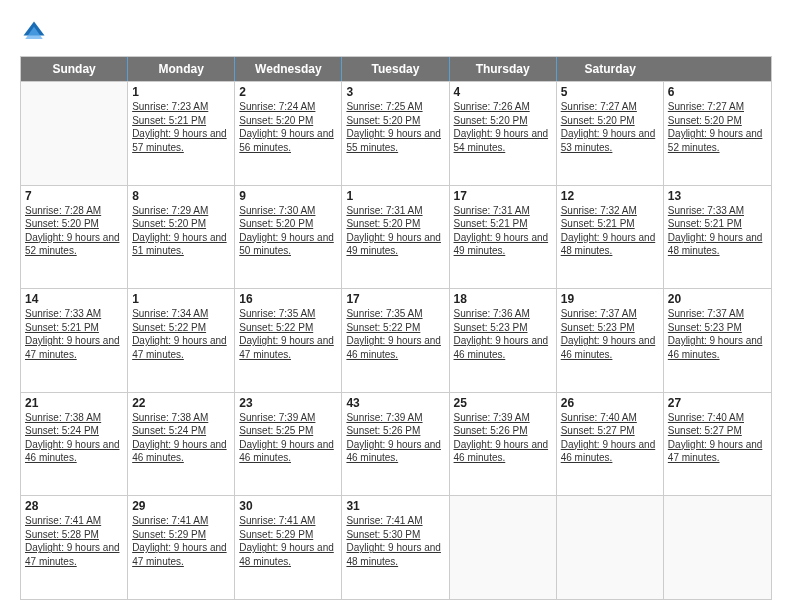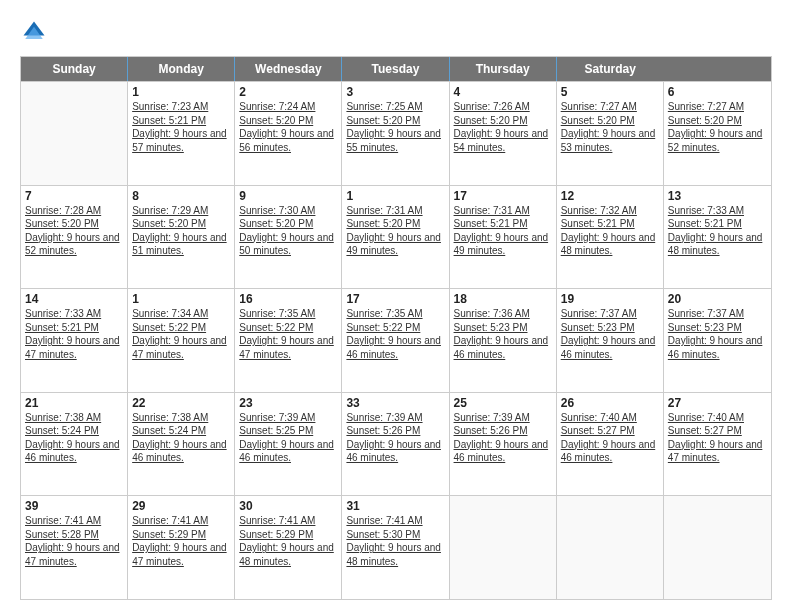--- a/index.html
+++ b/index.html
@@ -232,39 +232,39 @@
           </div>
           <div class="cal-cell">
             <div class="cell-date">22</div>
             <div class="cell-info">Sunrise: 7:38 AM<br>Sunset: 5:24 PM<br>Daylight: 9 hours and 46 minutes.</div>
           </div>
           <div class="cal-cell">
             <div class="cell-date">23</div>
             <div class="cell-info">Sunrise: 7:39 AM<br>Sunset: 5:25 PM<br>Daylight: 9 hours and 46 minutes.</div>
           </div>
           <div class="cal-cell">
-            <div class="cell-date">33</div>
+            <div class="cell-date">43</div>
             <div class="cell-info">Sunrise: 7:39 AM<br>Sunset: 5:26 PM<br>Daylight: 9 hours and 46 minutes.</div>
           </div>
           <div class="cal-cell">
             <div class="cell-date">25</div>
             <div class="cell-info">Sunrise: 7:39 AM<br>Sunset: 5:26 PM<br>Daylight: 9 hours and 46 minutes.</div>
           </div>
           <div class="cal-cell">
             <div class="cell-date">26</div>
             <div class="cell-info">Sunrise: 7:40 AM<br>Sunset: 5:27 PM<br>Daylight: 9 hours and 46 minutes.</div>
           </div>
           <div class="cal-cell">
             <div class="cell-date">27</div>
             <div class="cell-info">Sunrise: 7:40 AM<br>Sunset: 5:27 PM<br>Daylight: 9 hours and 47 minutes.</div>
           </div>
         </div>
         <div class="cal-row">
           <div class="cal-cell">
-            <div class="cell-date">39</div>
+            <div class="cell-date">28</div>
             <div class="cell-info">Sunrise: 7:41 AM<br>Sunset: 5:28 PM<br>Daylight: 9 hours and 47 minutes.</div>
           </div>
           <div class="cal-cell">
             <div class="cell-date">29</div>
             <div class="cell-info">Sunrise: 7:41 AM<br>Sunset: 5:29 PM<br>Daylight: 9 hours and 47 minutes.</div>
           </div>
           <div class="cal-cell">
             <div class="cell-date">30</div>
             <div class="cell-info">Sunrise: 7:41 AM<br>Sunset: 5:29 PM<br>Daylight: 9 hours and 48 minutes.</div>
           </div>

